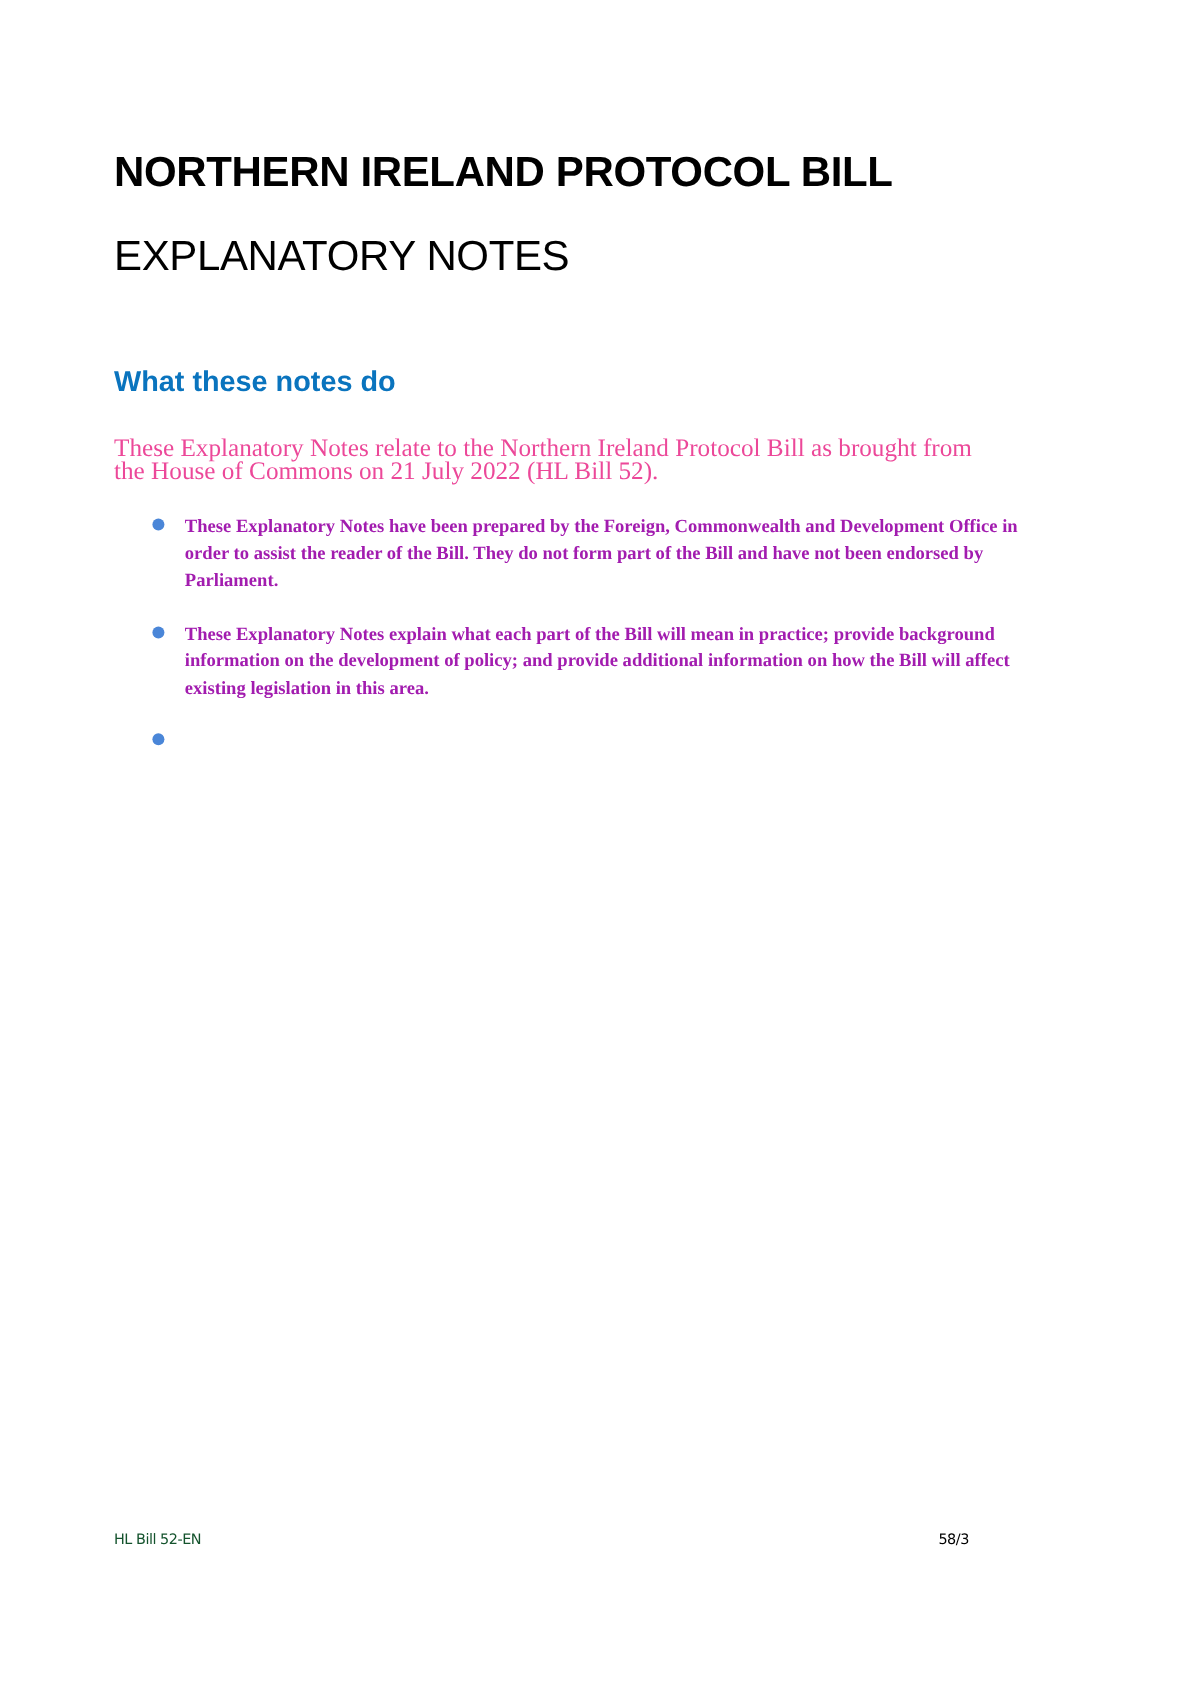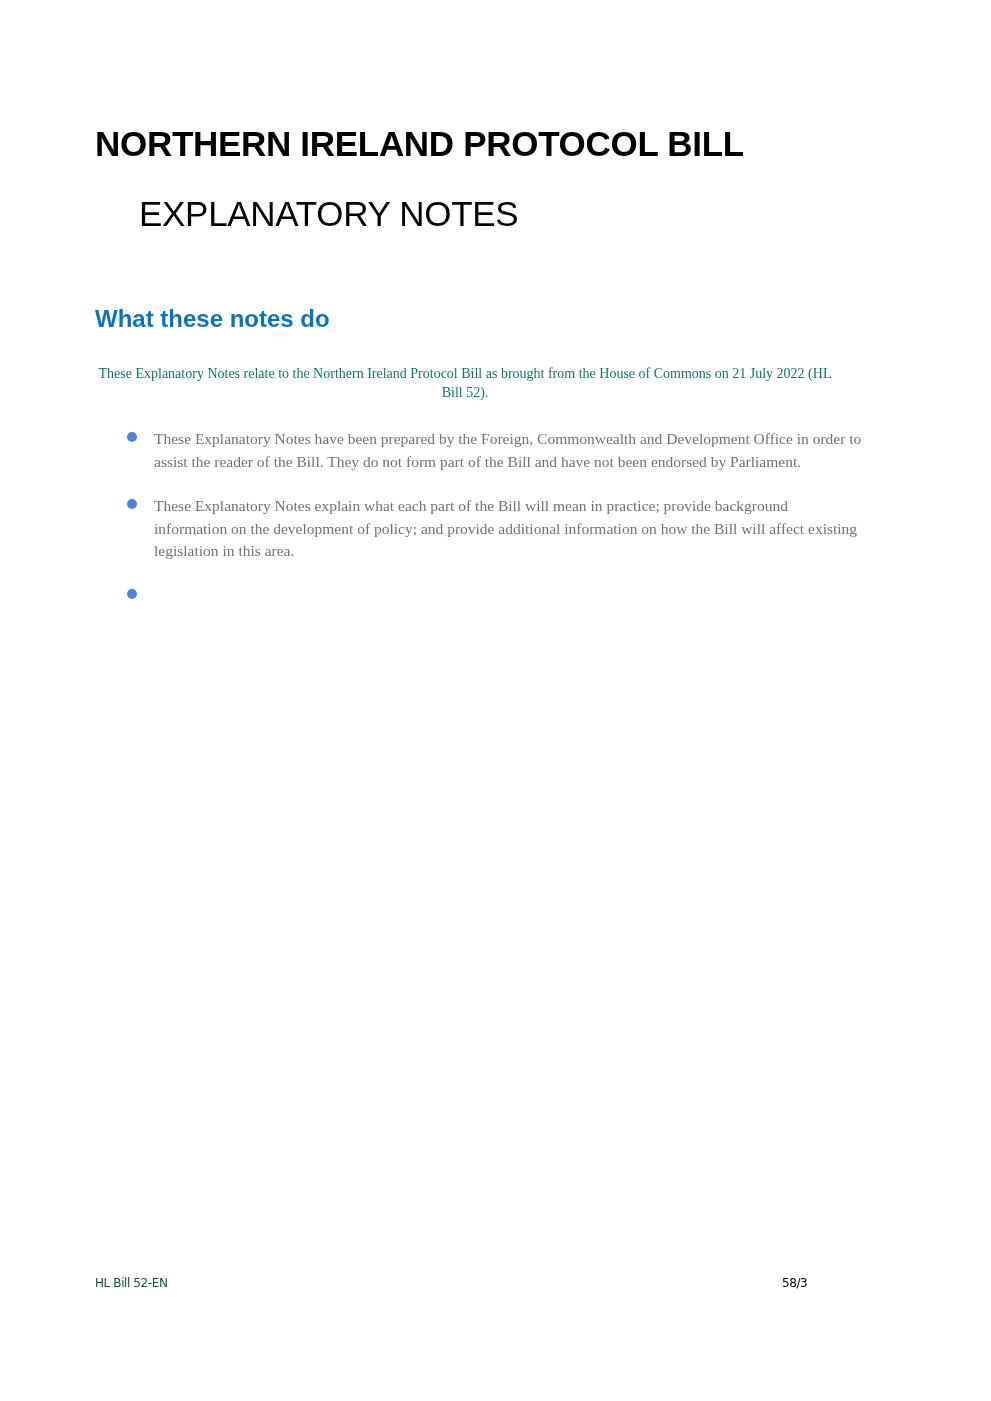--- a/index.html
+++ b/index.html
@@ -6,34 +6,34 @@
     body { width: 991px; height: 1401px; position: relative; overflow: hidden; }
     .page { position: absolute; left: 0; top: 0; width: 785px; height: 1401px; background: #fff; }
     .title {
       position: absolute; left: 95px; top: 124px;
       font-family: "Liberation Sans", sans-serif; font-weight: bold;
       font-size: 35px; color: #000; letter-spacing: -0.3px; white-space: nowrap;
     }
     .subtitle {
       position: absolute; left: 95px; top: 194px;
       font-family: "Liberation Sans", sans-serif; font-weight: normal;
-      font-size: 35px; color: #000; letter-spacing: -0.3px; white-space: nowrap; margin-left: 44px;
+      font-size: 35px; color: #000; letter-spacing: -0.3px; white-space: nowrap;
     }
     .section-heading {
       position: absolute; left: 95px; top: 305px;
       font-family: "Liberation Sans", sans-serif; font-weight: bold;
       font-size: 24px; color: #0a74be; white-space: nowrap; text-align: center;
     }
     .intro {
       position: absolute; left: 95px; top: 364px; width: 740px;
-      font-family: "Liberation Serif", serif; font-size: 14px; line-height: 19px; color: #0f766e; text-align: center;
+      font-family: "Liberation Serif", serif; font-size: 21px; line-height: 19px; color: #ec4899;
     }
     .bullets { position: absolute; left: 125px; top: 428px; width: 740px; margin: 0; padding: 0; list-style: none; }
     .bullet { position: relative; padding-left: 29px; margin-bottom: 22px;
-      font-family: "Liberation Serif", serif; font-size: 15.5px; line-height: 22.5px; color: #737373; }
+      font-family: "Liberation Serif", serif; font-size: 15.5px; line-height: 22.5px; color: #a21caf; font-weight: bold; }
     .bullet-dot { position: absolute; left: 2px; top: 4px; width: 10px; height: 10px; border-radius: 50%; background: #4a86d8; }
     .footer-left {
       position: absolute; left: 95px; top: 1276px;
       font-family: "DejaVu Sans", sans-serif; font-size: 12px; color: #14532d; letter-spacing: -0.4px;
     }
     .footer-right {
       position: absolute; left: 782px; top: 1276px;
       font-family: "DejaVu Sans", sans-serif; font-size: 12px; color: #000; letter-spacing: -0.4px;
     }
   </style>

